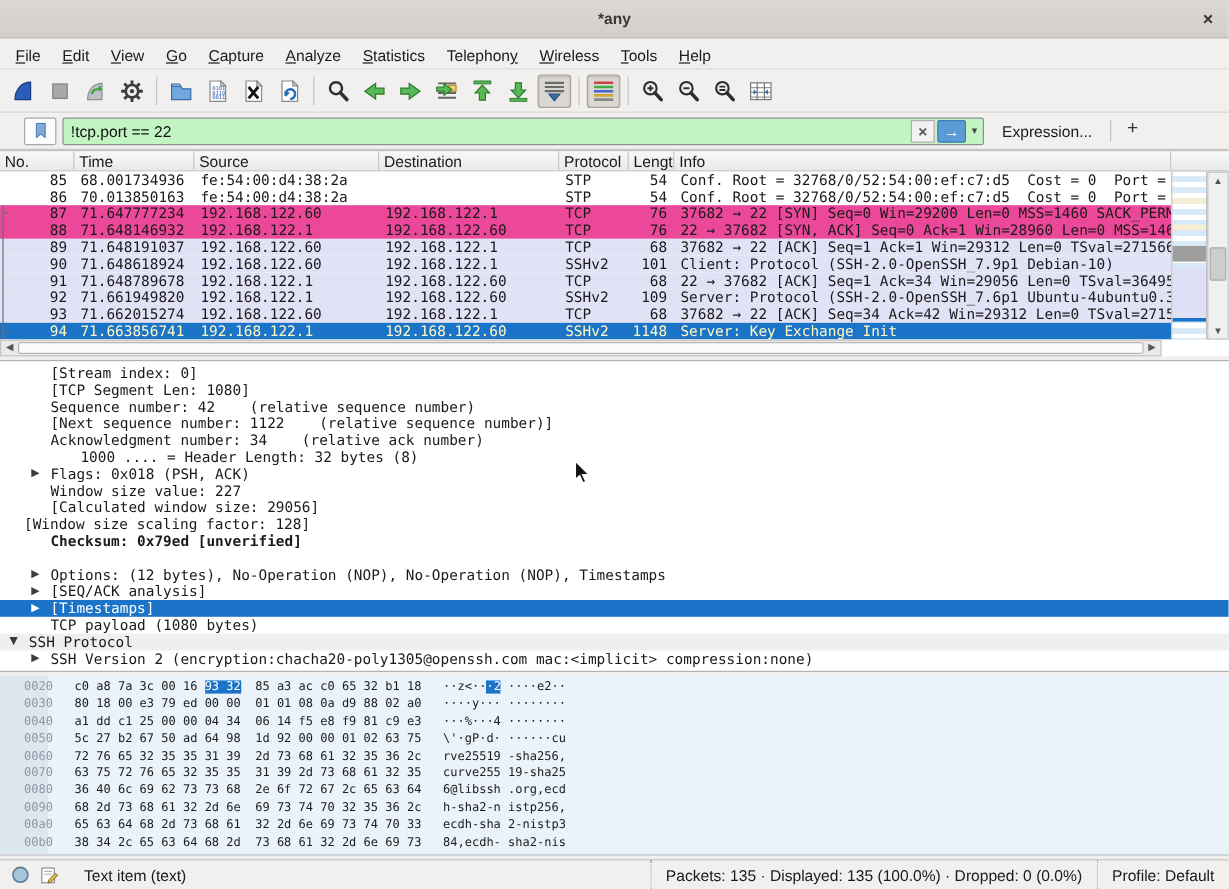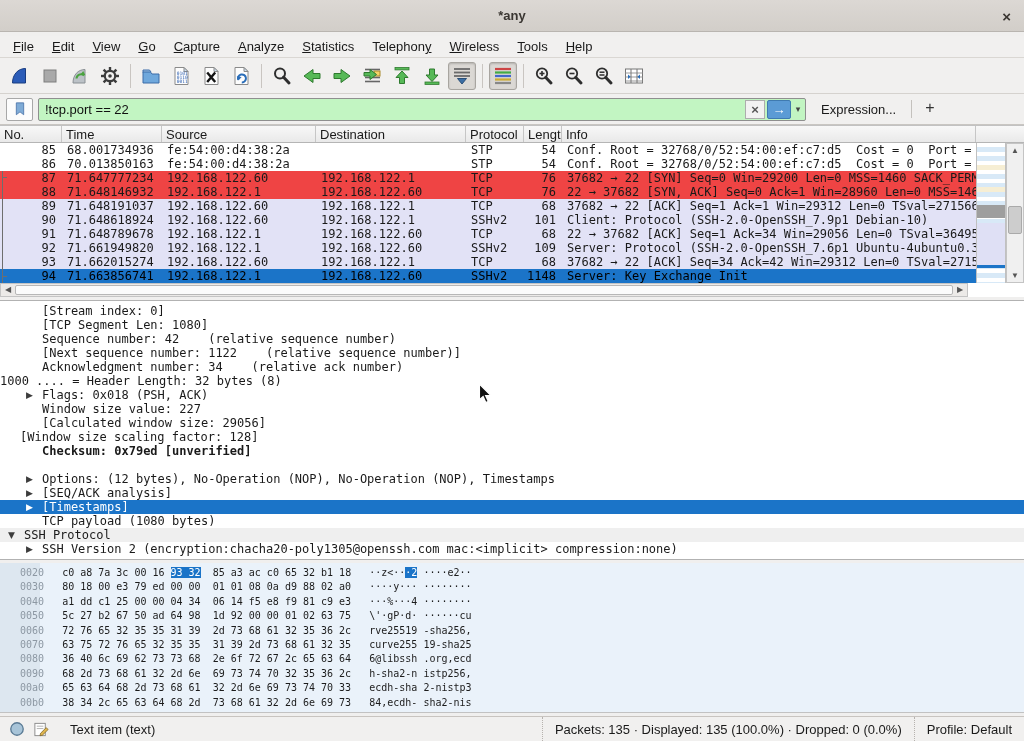--- a/index.html
+++ b/index.html
@@ -26,21 +26,21 @@
   #toolbar { position:absolute; top:58px; left:0; right:0; height:36px; background:#f1f0ef;
     border-bottom:1px solid #d5d2ce; display:flex; align-items:center; padding-left:5px; }
   .tbtn { width:28px; height:28px; margin:0 1px; border:1px solid transparent; border-radius:3px;
     display:flex; align-items:center; justify-content:center; }
   .tbtn svg { width:22px; height:22px; }
   .tbtn.pressed { background:#dbd8d4; border:1px solid #a8a5a0; box-shadow:inset 0 1px 2px rgba(0,0,0,.18); }
   .tsep { width:1px; height:24px; background:#c9c5c1; margin:0 5px; }
 
   
   #filterbar { position:absolute; top:94px; left:0; right:0; height:31px; background:#f1f0ef;
-    border-bottom:1px solid #c9c6c2; display:flex; align-items:center; padding:0 6px; gap:5px; }
+    border-bottom:1px solid #c9c6c2; display:flex; align-items:center; padding:0 20px; gap:5px; }
   #bookmark-btn { width:27px; height:23px; background:#fcfcfc; border:1px solid #a8a8a8;
     border-radius:2px; display:flex; align-items:center; justify-content:center; }
   #bookmark-btn svg { width:18px; height:18px; }
   #filter-field { flex:0 0 auto; width:768px; height:23px; background:#c2f5c2; border:1px solid #8f8f8f;
     border-radius:2px; display:flex; align-items:center; padding-left:6px; }
   #filter-text { font-size:13px; color:#101010; flex:1; }
   #filter-clear { width:20px; height:19px; background:#f2f2f2; border:1px solid #adadad;
     display:flex; align-items:center; justify-content:center; font-size:13px; font-weight:bold; color:#555; }
   #filter-apply { width:24px; height:19px; background:#5b9bd5; border:1px solid #3f7ab0; border-radius:2px;
     display:flex; align-items:center; justify-content:center; color:#fff; font-size:13px; font-weight:bold; margin-left:2px; }
@@ -54,23 +54,23 @@
   #packetlist { position:absolute; top:125px; left:0; width:1024px; height:172px; background:#fff; }
   #pl-header { position:absolute; top:0; left:0; right:0; height:18px; display:flex;
     background:linear-gradient(#f8f8f8,#e9e9e9); border-top:1px solid #c2c2c2; border-bottom:1px solid #b5b5b5; }
   #pl-header .col { font-size:13px; padding:0 0 0 4px; line-height:17px; border-right:1px solid #c6c6c6;
     overflow:hidden; white-space:nowrap; flex:0 0 auto; }
   #pl-rows { position:absolute; top:18px; left:0; width:976px; height:140px; overflow:hidden; background:#fff; }
   .prow { display:flex; height:14px; font-size:12px; line-height:14px; }
   .prow .cell { flex:0 0 auto; overflow:hidden; white-space:pre; padding-left:5px; }
   .prow .cell.r { text-align:right; padding-left:0; padding-right:6px; }
   .prow.v-plain { background:#ffffff; }
-  .prow.v-gray { background:#ef4444; }
+  .prow.v-gray { background:#ec4899; }
   .prow.v-lavender { background:#e2e2f6; }
-  .prow.v-selected { background:#1b74c8; color:#000000; }
+  .prow.v-selected { background:#1b74c8; color:#fef9c3; }
   #pl-bracket { position:absolute; left:2px; top:28px; width:5px; height:112px;
     border-left:1px solid #6e6e6e; }
   #pl-bracket::before, #pl-bracket::after { content:""; position:absolute; left:0; width:4px; height:1px; background:#6e6e6e; }
   #pl-bracket::before { top:6px; } #pl-bracket::after { bottom:6px; }
 
   #pl-minimap { position:absolute; top:18px; right:18px; width:30px; height:140px;
     border-left:1px solid #c0c0c0; border-right:1px solid #c0c0c0;
     background:
       linear-gradient(#1b74c8,#1b74c8) 0 122px/30px 3px no-repeat,
       linear-gradient(#9e9e9e,#9e9e9e) 0 62px/30px 13px no-repeat,
@@ -446,21 +446,21 @@
     <div class="arr right">▶</div>
   </div>
 </div>
 
 <div id="details">
     <div class="dline"><span style="padding-left: 42px; display: inline-block;">[Stream index: 0]</span></div>
     <div class="dline"><span style="padding-left: 42px; display: inline-block;">[TCP Segment Len: 1080]</span></div>
     <div class="dline"><span style="padding-left: 42px; display: inline-block;">Sequence number: 42    (relative sequence number)</span></div>
     <div class="dline"><span style="padding-left: 42px; display: inline-block;">[Next sequence number: 1122    (relative sequence number)]</span></div>
     <div class="dline"><span style="padding-left: 42px; display: inline-block;">Acknowledgment number: 34    (relative ack number)</span></div>
-    <div class="dline"><span style="display: inline-block;">1000 .... = Header Length: 32 bytes (8)</span></div>
+    <div class="dline"><span style="padding-left: 42px; display: inline-block; margin-left: 25px;">1000 .... = Header Length: 32 bytes (8)</span></div>
     <div class="dline"><span class="arrow" style="left: 26px;">▶</span><span style="padding-left: 42px; display: inline-block;">Flags: 0x018 (PSH, ACK)</span></div>
     <div class="dline"><span style="padding-left: 42px; display: inline-block;">Window size value: 227</span></div>
     <div class="dline"><span style="padding-left: 42px; display: inline-block;">[Calculated window size: 29056]</span></div>
     <div class="dline"><span style="padding-left: 20px; display: inline-block;">[Window size scaling factor: 128]</span></div>
     <div class="dline"><span style="padding-left: 42px; display: inline-block; font-weight: bold;">Checksum: 0x79ed [unverified]</span></div>
     <div class="dline"><span style="padding-left: 42px; display: inline-block; margin-top: 32px;">[Checksum Status: Unverified]</span></div>
     <div class="dline"><span class="arrow" style="left: 26px;">▶</span><span style="padding-left: 42px; display: inline-block;">Options: (12 bytes), No-Operation (NOP), No-Operation (NOP), Timestamps</span></div>
     <div class="dline"><span class="arrow" style="left: 26px;">▶</span><span style="padding-left: 42px; display: inline-block;">[SEQ/ACK analysis]</span></div>
     <div class="dline sel"><span class="arrow" style="left: 26px;">▶</span><span style="padding-left: 42px; display: inline-block;">[Timestamps]</span></div>
     <div class="dline"><span style="padding-left: 42px; display: inline-block;">TCP payload (1080 bytes)</span></div>

